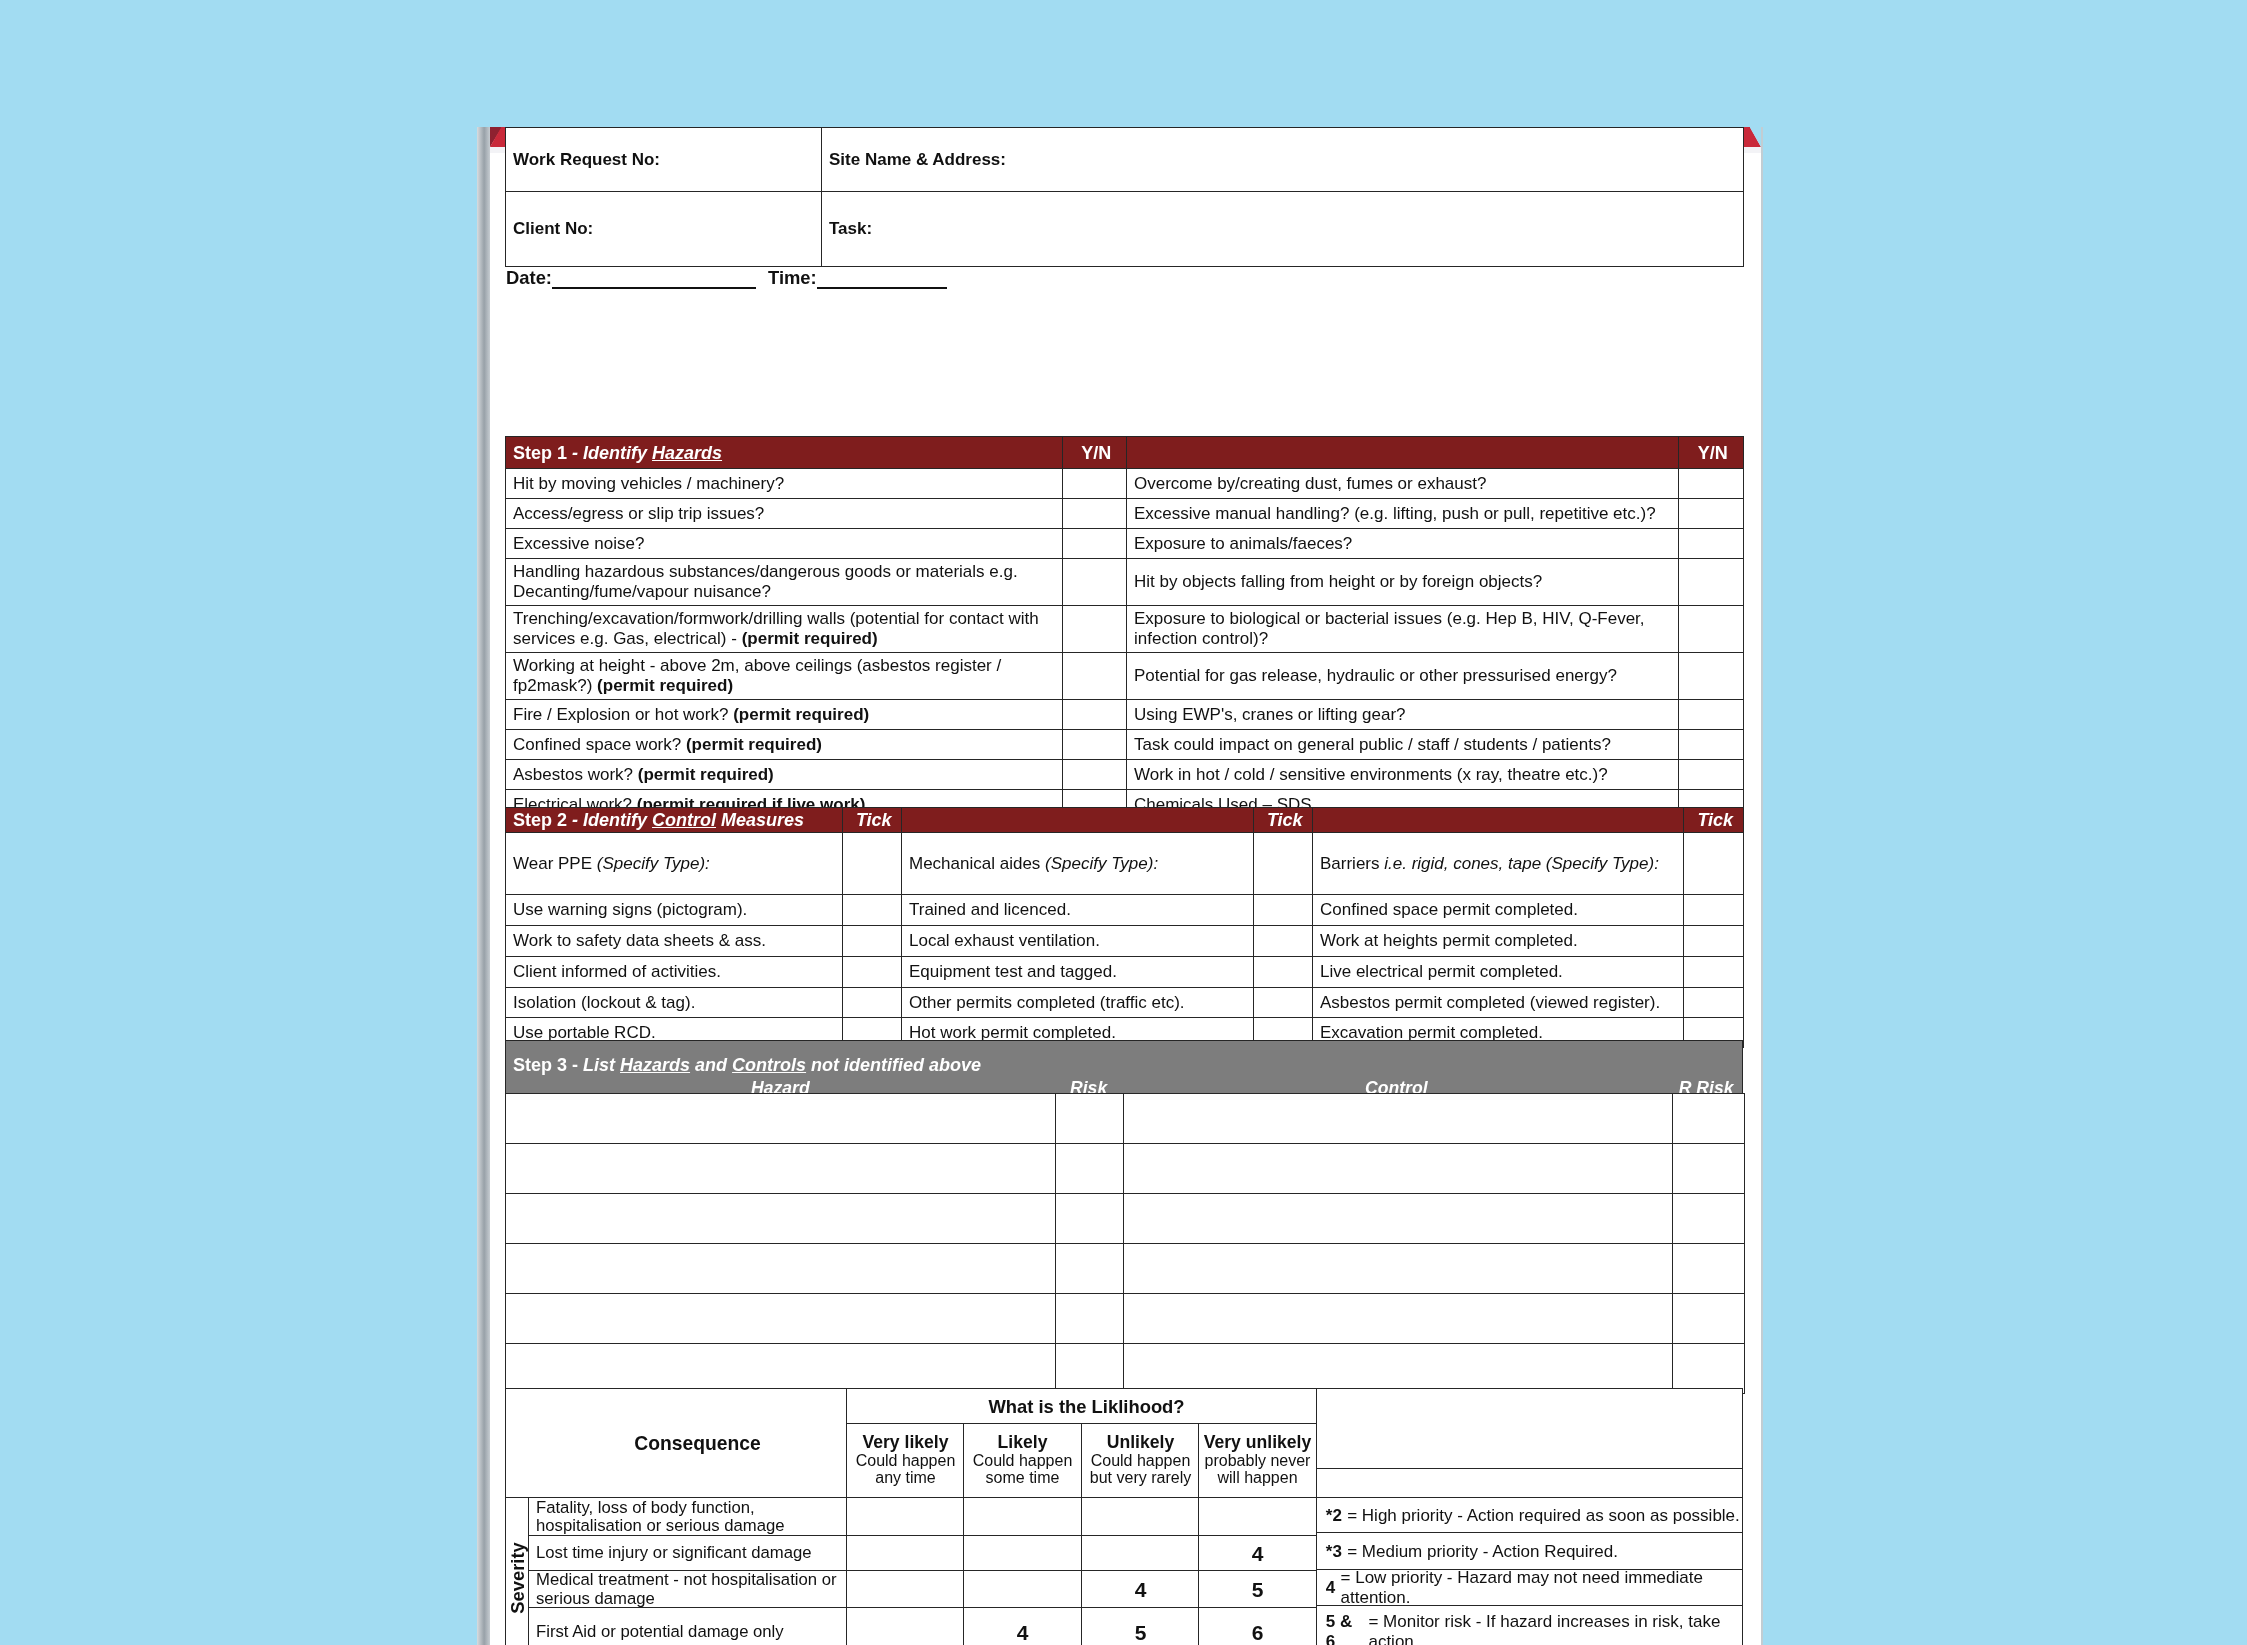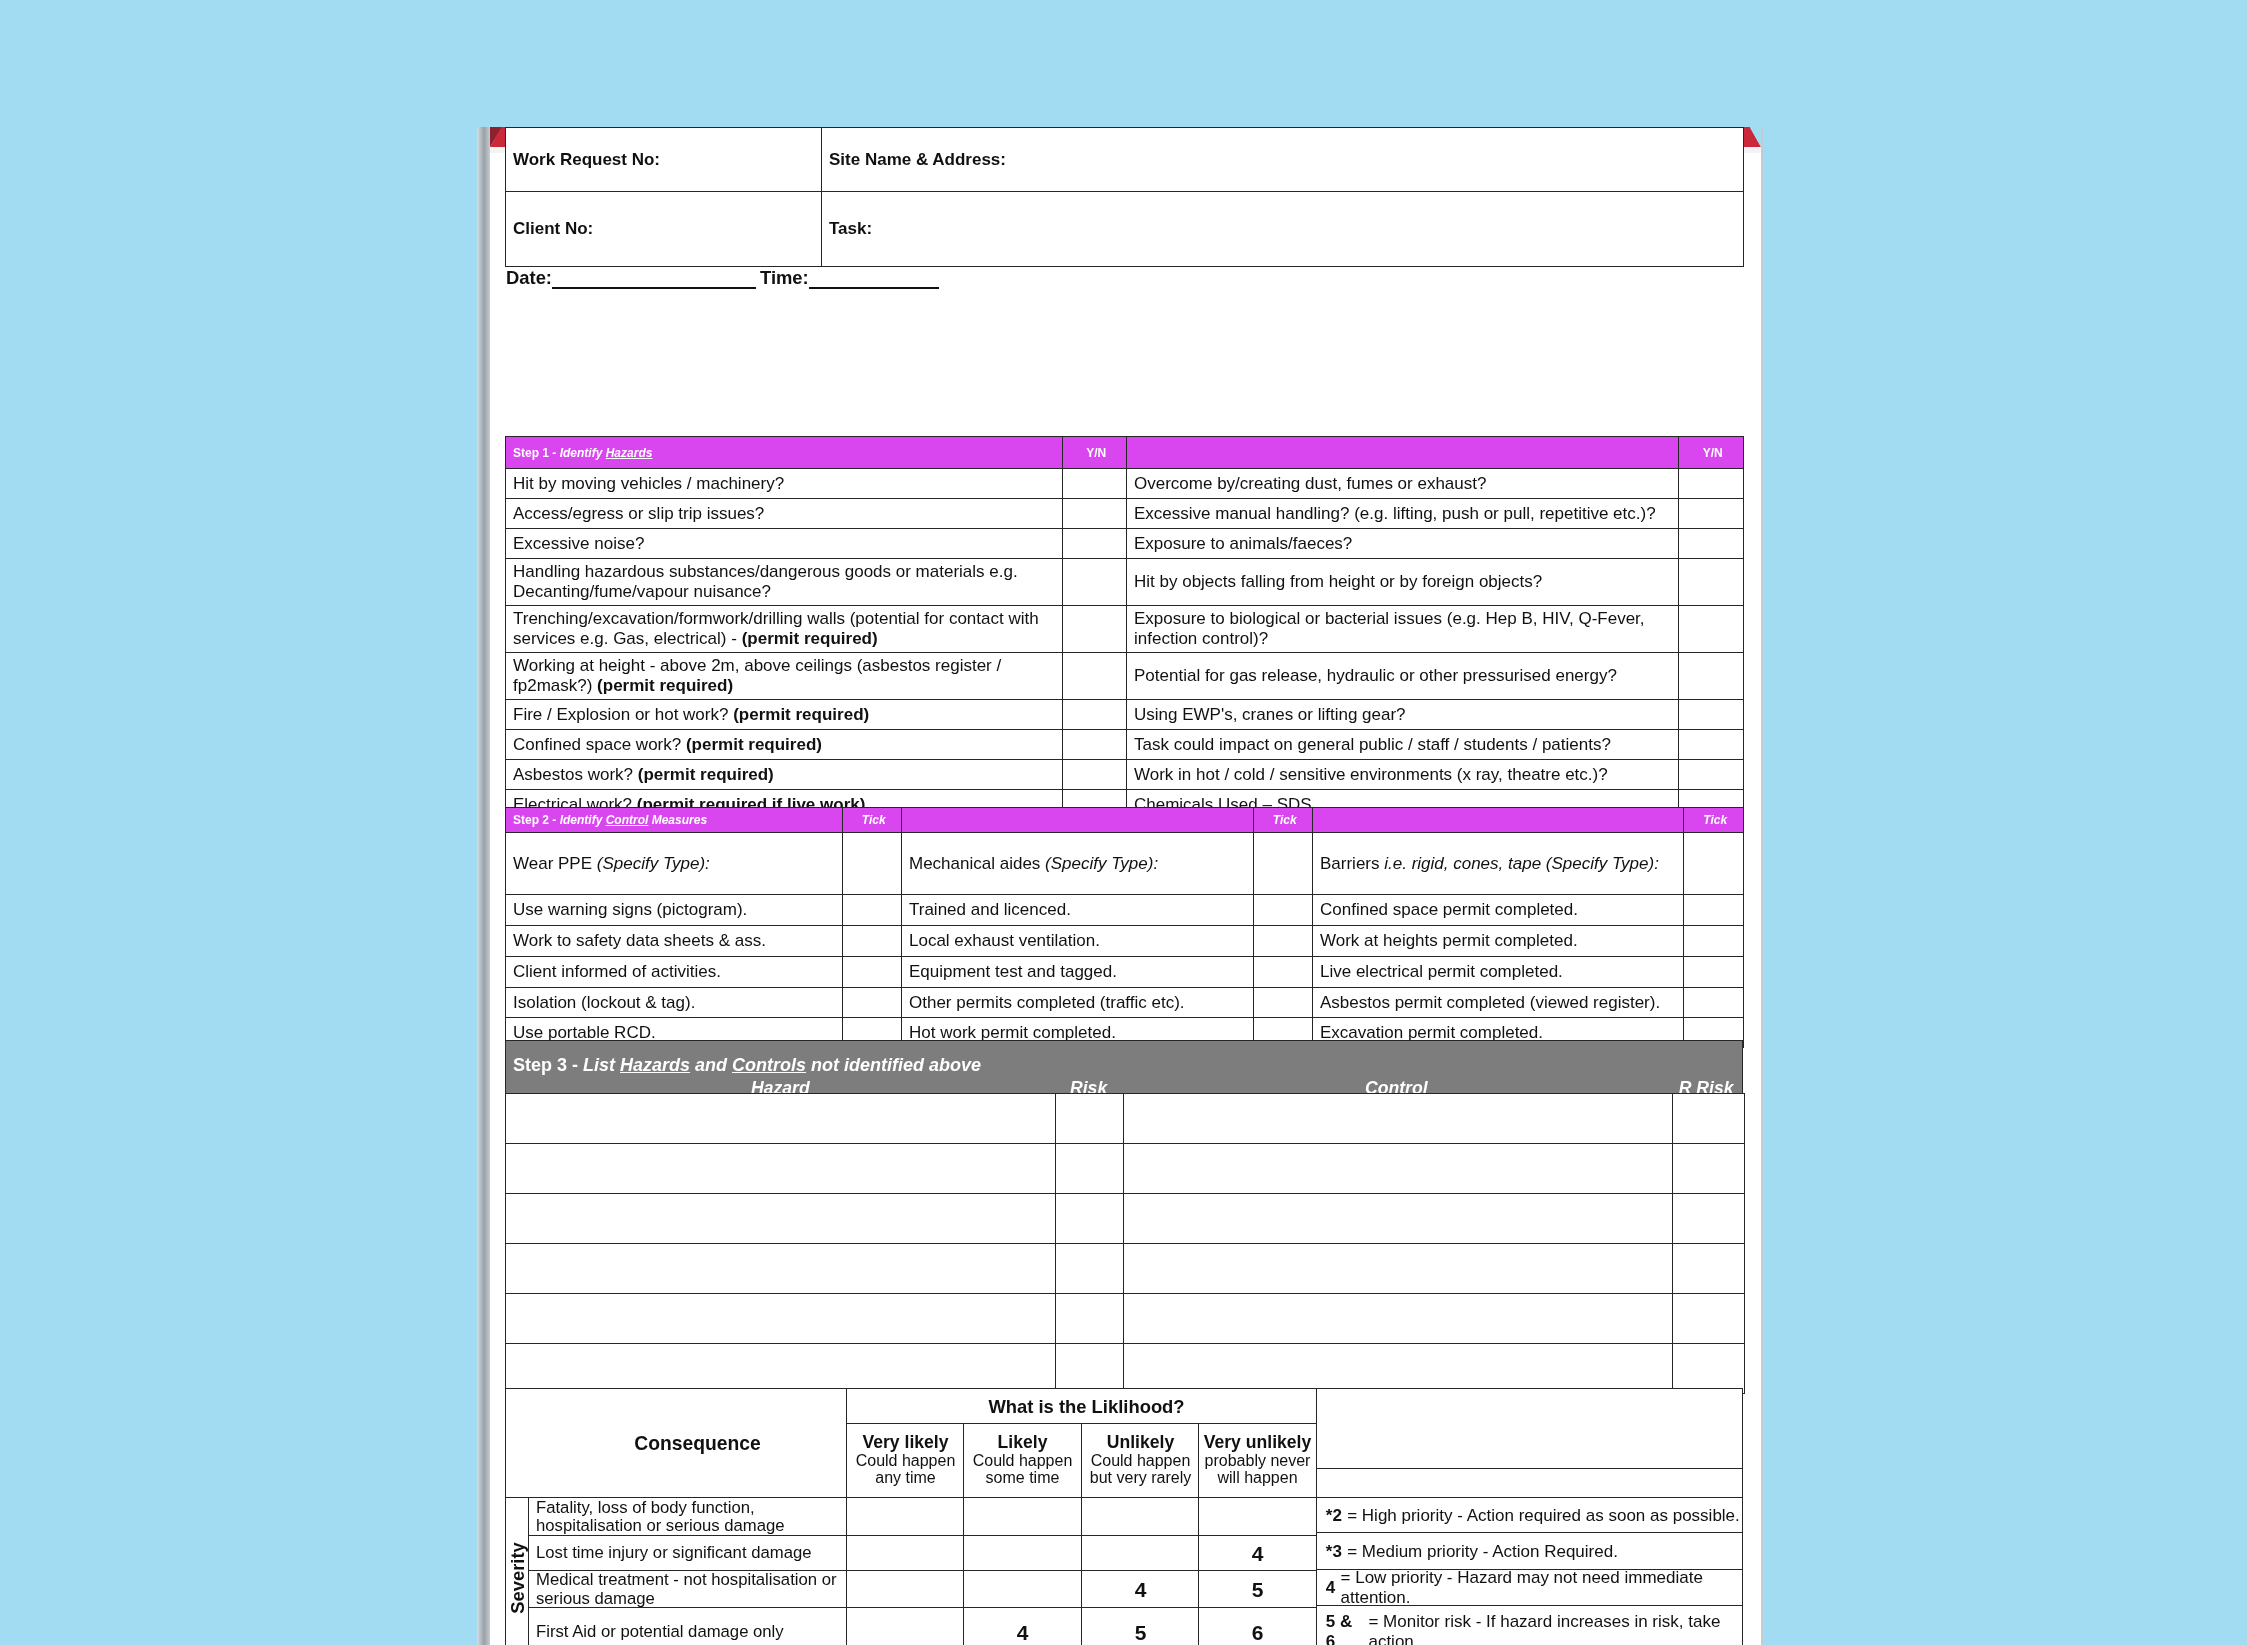--- a/index.html
+++ b/index.html
@@ -21,30 +21,30 @@
   .company .name{font-size:21px;font-weight:bold;margin-bottom:4.4px;}
   .company .line{font-size:17.6px;line-height:20px;}
   .doc-title{position:absolute;left:0;top:63px;width:100%;text-align:center;
              font-size:50px;font-weight:bold;}
   .formno{position:absolute;right:23px;top:21px;font-size:40px;color:#ed1c24;
           font-family:"DejaVu Sans",sans-serif;}
   .dateline{position:absolute;left:16px;top:140px;font-size:18.4px;font-weight:bold;}
   .fill{display:inline-block;border-bottom:2.6px solid #111;height:17.6px;vertical-align:bottom;}
   .fill.w-date{width:204px;}
   .fill.w-time{width:130px;}
-  .lbl-time{margin-left:4px;}
+  .lbl-time{margin-left:12px;}
 
   table.ft{border-collapse:collapse;table-layout:fixed;position:absolute;left:15px;width:1238px;background:#fff;}
   table.ft td{border:1.8px solid #262626;font-size:17px;line-height:20px;padding:0 3.5px 0 7px;overflow:hidden;vertical-align:middle;}
   tr.r33 td{height:29px;}  tr.r34 td{height:30px;}  tr.r35 td{height:31px;}
   tr.r52 td{height:46px;}  tr.r70 td{height:61px;margin-left:36px;}  tr.r56 td{height:49px;}
   tr.r27 td{height:24px;}  tr.r72 td{height:63px;}  tr.r84 td{height:74px;}
 
   .info td{vertical-align:top;padding-top:4.4px;font-weight:bold;font-size:18px;}
-  tr.ghead td{background:#d946ef;color:#fff;font-weight:bold;font-size:12px;}
+  tr.ghead td{background:#7f1d1d;color:#fff;font-weight:bold;font-size:18px;}
   .it{font-style:italic;}
   .ul{font-style:italic;text-decoration:underline;}
   .c{text-align:center;padding:0;}
   .bb{font-weight:bold;}
   td.spec{vertical-align:top;padding-top:3.5px;}
 
   .s3h{position:absolute;left:15px;top:913px;width:1238px;height:53px;background:#7d7d7d;color:#fff;
        font-weight:bold;box-sizing:border-box;border:1.8px solid #262626;border-bottom:none;}
   .s3h .line1{padding:14px 0 0 7px;font-size:18px;}
   .s3h .line2{display:flex;font-size:17.6px;font-style:italic;margin-top:1.8px;}

